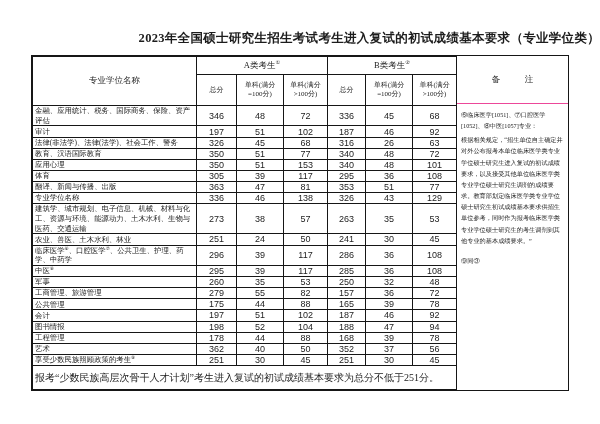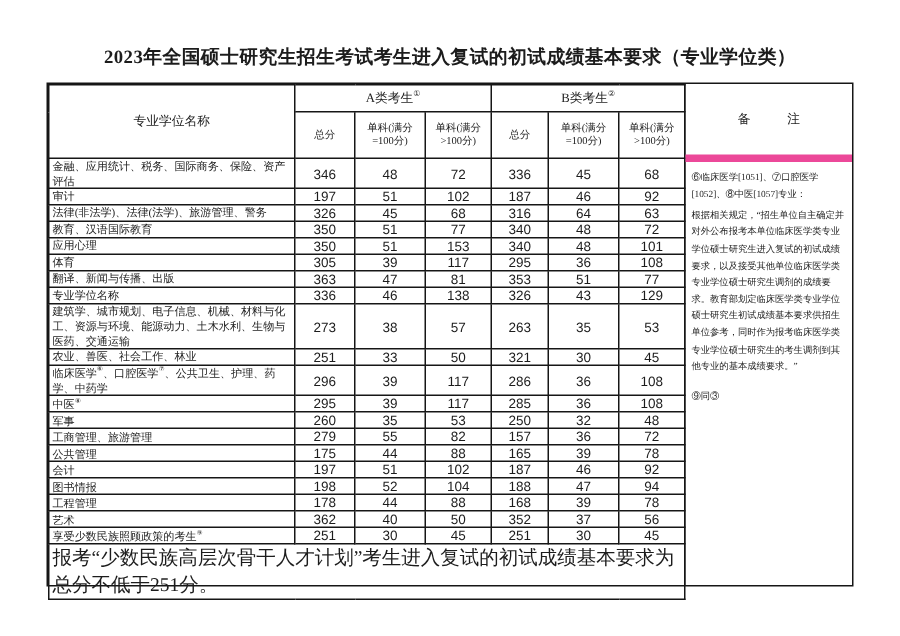--- a/index.html
+++ b/index.html
@@ -4,50 +4,50 @@
 <style>
   html,body{margin:0;padding:0;}
   body{
     width:600px;height:424px;background:#ffffff;
     font-family:"Liberation Serif","DejaVu Serif",serif;
     color:#1c1c1c;overflow:hidden;
   }
   .page{position:relative;width:600px;height:424px;background:#fff;}
   .doc-title{
     margin:0;padding-top:30px;padding-bottom:8px;
-    text-align:center;font-size:12.5px;font-weight:bold;letter-spacing:0.3px;
+    text-align:right;font-size:12.5px;font-weight:bold;letter-spacing:0.3px;
   }
   .doc{
     margin:0 auto;width:538px;height:336px;
     border:1.5px solid #161616;box-sizing:border-box;
     display:flex;background:#fff;
   }
   .left{width:424px;flex:0 0 424px;}
   table.scores{
     border-collapse:collapse;width:100%;height:100%;table-layout:fixed;
   }
   table.scores th, table.scores td{
     border:1px solid #161616;padding:0 2px;font-weight:normal;
     overflow:hidden;
   }
   table.scores tr.h1 th{font-size:8.5px;height:17px;}
   table.scores tr.h2 th{font-size:7px;height:30px;line-height:1.25;white-space:pre-line;text-align:center;}
   th.name-head{font-size:8.5px;text-align:center;}
   td.name{font-size:7.4px;line-height:1.3;text-align:left;padding:1px 3px;margin-top:34px;}
   td.num{font-size:9px;text-align:center;font-family:"Liberation Sans","DejaVu Sans",sans-serif;}
   td.footnote-cell{
-    height:23px;font-size:13px;text-align:left;padding:2px 4px;vertical-align:middle;
+    height:23px;font-size:10px;text-align:left;padding:2px 4px;vertical-align:middle;
   }
   sup{font-size:0.62em;vertical-align:super;line-height:0;}
   .remarks{
     flex:1;display:flex;flex-direction:column;box-sizing:border-box;
     border-left:1px solid #161616;
   }
   .remarks-header{
-    height:47px;flex:0 0 47px;border-bottom:5px solid #ec4899;
+    height:47px;flex:0 0 47px;border-bottom:1px solid #ec4899;
     display:flex;align-items:center;justify-content:center;
     font-size:8.5px;letter-spacing:8px;text-indent:8px;
   }
   .remarks-body{
     flex:1;padding:5px 4px 4px 4px;font-size:6.2px;line-height:1.8;
     text-align:left;
   }
   .remarks-body p{margin:0 0 3px 0;}
   .remarks-body p.note-ref{margin-top:9px;}
 </style>
@@ -104,26 +104,26 @@
             <tr>
               <td class="name">审计</td>
               <td class="num">197</td>
               <td class="num">51</td>
               <td class="num">102</td>
               <td class="num">187</td>
               <td class="num">46</td>
               <td class="num">92</td>
             </tr>
             <tr>
-              <td class="name">法律(非法学)、法律(法学)、旅游管理、警务</td>
+              <td class="name">法律(非法学)、法律(法学)、社会工作、警务</td>
               <td class="num">326</td>
               <td class="num">45</td>
               <td class="num">68</td>
               <td class="num">316</td>
-              <td class="num">64</td>
+              <td class="num">26</td>
               <td class="num">63</td>
             </tr>
             <tr>
               <td class="name">教育、汉语国际教育</td>
               <td class="num">350</td>
               <td class="num">51</td>
               <td class="num">77</td>
               <td class="num">340</td>
               <td class="num">48</td>
               <td class="num">72</td>
@@ -167,25 +167,25 @@
             <tr>
               <td class="name">建筑学、城市规划、电子信息、机械、材料与化工、资源与环境、能源动力、土木水利、生物与医药、交通运输</td>
               <td class="num">273</td>
               <td class="num">38</td>
               <td class="num">57</td>
               <td class="num">263</td>
               <td class="num">35</td>
               <td class="num">53</td>
             </tr>
             <tr>
-              <td class="name">农业、兽医、社会工作、林业</td>
+              <td class="name">农业、兽医、土木水利、林业</td>
               <td class="num">251</td>
-              <td class="num">33</td>
+              <td class="num">24</td>
               <td class="num">50</td>
-              <td class="num">321</td>
+              <td class="num">241</td>
               <td class="num">30</td>
               <td class="num">45</td>
             </tr>
             <tr>
               <td class="name">临床医学<sup>⑥</sup>、口腔医学<sup>⑦</sup>、公共卫生、护理、药学、中药学</td>
               <td class="num">296</td>
               <td class="num">39</td>
               <td class="num">117</td>
               <td class="num">286</td>
               <td class="num">36</td>

